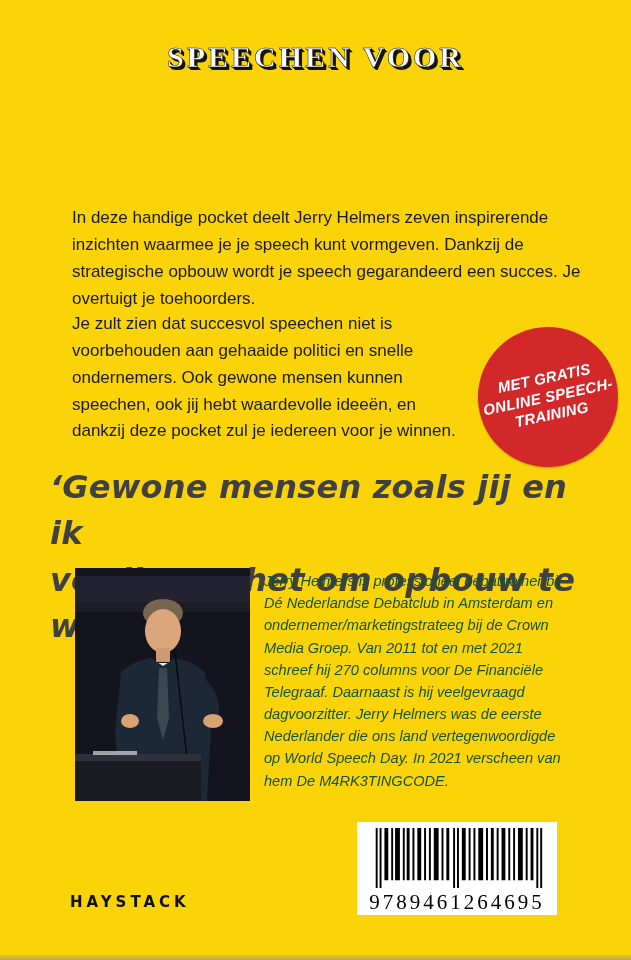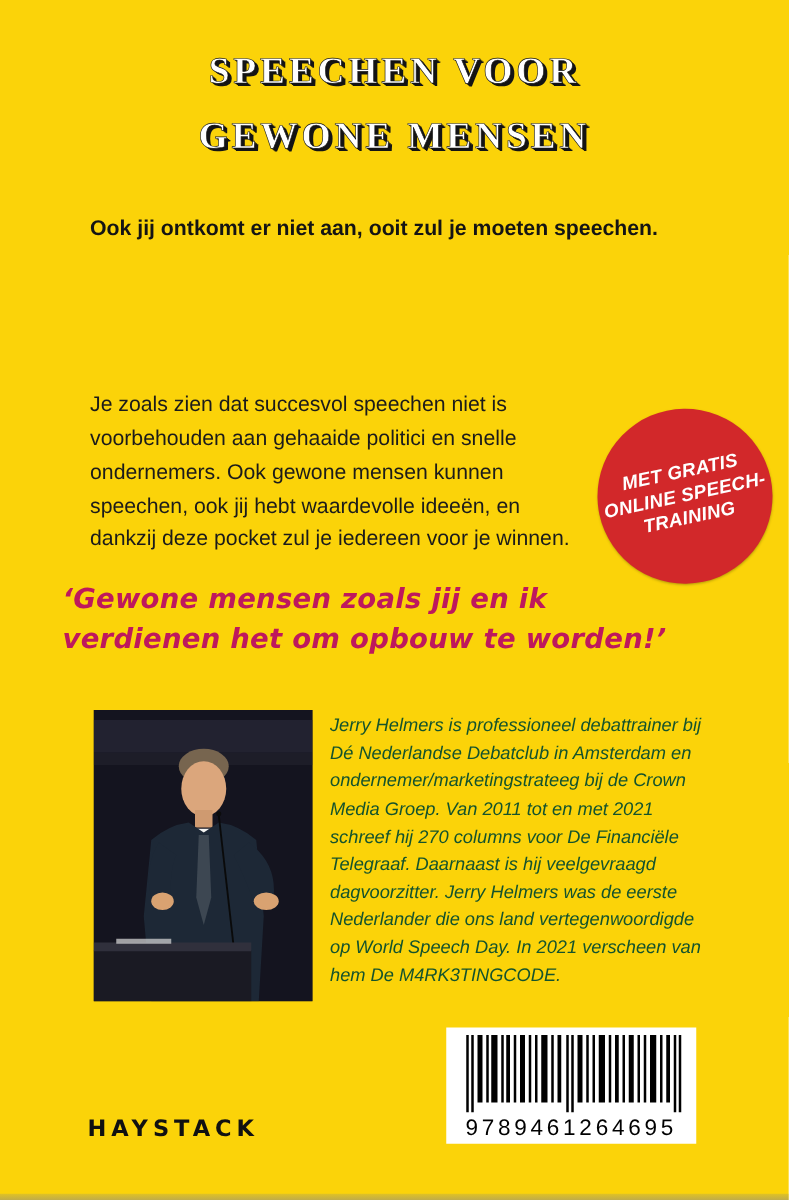--- a/index.html
+++ b/index.html
@@ -61,22 +61,22 @@
     font-style: italic;
     font-size: 15px;
     line-height: 1.25;
     letter-spacing: 0.3px;
     white-space: nowrap;
   }
 
   
   .quote {
     position: absolute; top: 464px; left: 50px; width: 545px;
-    font-size: 22px; font-weight: 800; font-style: italic;
-    color: #be185d; line-height: 1.45;
+    font-size: 32px; font-weight: 800; font-style: italic;
+    color: #404040; line-height: 1.45;
     font-family: "DejaVu Sans", sans-serif;
     letter-spacing: 0.2px;
   }
 
   
   .photo {
     position: absolute; top: 568px; left: 75px;
     width: 175px; height: 233px;
     background: #141420;
   }
@@ -85,66 +85,65 @@
   
   .bio {
     position: absolute; top: 570px; left: 264px; width: 303px;
     font-size: 14.6px; font-style: italic;
     line-height: 1.52; color: #14532d;
   }
 
   
   .publisher {
     position: absolute; top: 893px; left: 70px;
-    font-size: 18px; font-weight: 800;
+    font-size: 15px; font-weight: 800;
     letter-spacing: 4px; color: #111111;
     font-family: "DejaVu Sans", sans-serif;
   }
 
   
   .barcode {
     position: absolute; top: 822px; left: 357px;
     width: 200px; height: 93px;
     background: #ffffff;
     display: flex; flex-direction: column; align-items: center;
   }
   .barcode svg { display: block; margin-top: 6px; }
   .isbn {
-    font-size: 18px; letter-spacing: 3px;
+    font-size: 21px; letter-spacing: 3px;
     color: #000; margin-top: 2px;
-    font-family: Liberation Sans, sans-serif;
+    font-family: Liberation Serif, serif;
   }
 
   
   .page-edge {
     position: absolute; bottom: 0; left: 0; right: 0; height: 5px;
     background: linear-gradient(#c9b43a, #8f8d7e);
     opacity: 0.55;
   }
 </style>
 </head>
 <body>
 
 <div class="cover" style="background: rgb(251, 211, 9);">
 
   <div class="title">
     <div class="line">SPEECHEN VOOR</div>
-    <div class="line">GEWONE MENSEN</div>
-  </div>
-
-  <div class="intro">Ook jij ontkomt er niet aan, ooit zul je moeten speechen.</div>
-
+  </div>
+
+
+  <div class="para para1">In deze handige pocket deelt Jerry Helmers zeven inspirerende inzichten waarmee je je speech kunt vormgeven. Dankzij de strategische opbouw wordt je speech gegarandeerd een succes. Je overtuigt je toehoorders.</div>
 
   <div class="para para2">
     <span class="badge" style="background: rgb(210, 40, 42);">
       <span class="b-line">MET GRATIS</span>
       <span class="b-line">ONLINE SPEECH-</span>
       <span class="b-line">TRAINING</span>
     </span>
-    <span>Je zoals zien dat succesvol speechen niet is voorbehouden aan gehaaide politici en snelle ondernemers. Ook gewone mensen kunnen speechen, ook jij hebt waardevolle ideeën, en dankzij deze pocket zul je iedereen voor je winnen.</span>
+    <span>Je zult zien dat succesvol speechen niet is voorbehouden aan gehaaide politici en snelle ondernemers. Ook gewone mensen kunnen speechen, ook jij hebt waardevolle ideeën, en dankzij deze pocket zul je iedereen voor je winnen.</span>
   </div>
 
   <div class="quote">
     <div>‘Gewone mensen zoals jij en ik</div>
     <div>verdienen het om opbouw te worden!’</div>
   </div>
 
   <div class="photo">
     <svg width="175" height="233" viewBox="0 0 175 233" xmlns="http://www.w3.org/2000/svg">
 

